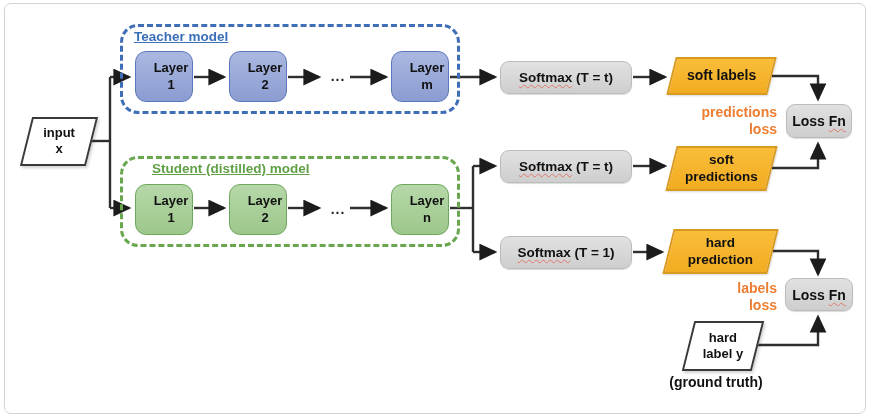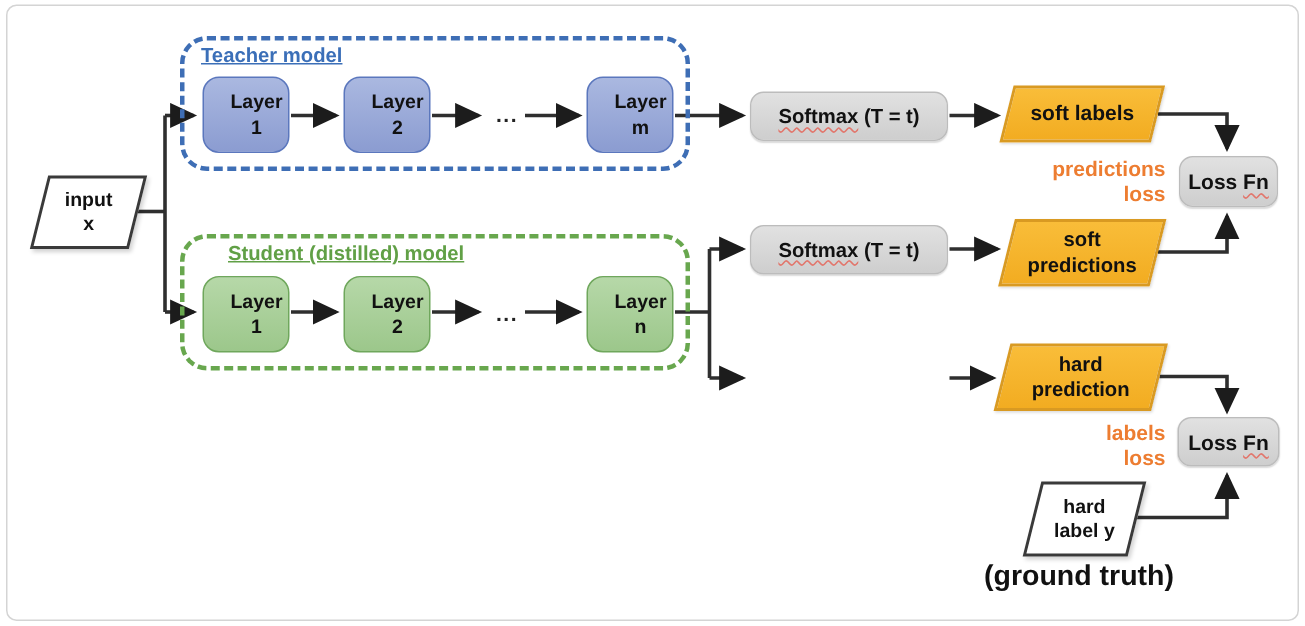--- a/index.html
+++ b/index.html
@@ -50,21 +50,21 @@
   .para .fix{transform:skewX(14deg);display:block;width:100%;text-align:center;}
   .para.white{background:#fff;border:2px solid #3a3a3a;box-shadow:2px 2px 3px rgba(0,0,0,.18);}
   .para.amber{
     background:linear-gradient(#f9bd39,#f2ac21);border:2px solid #d99a22;
     box-shadow:1px 1px 2px rgba(0,0,0,.15);
   }
   .para span{display:block;line-height:1.25;}
 
   .loss-text{color:#ed7d31;font-size:14px;line-height:1.2;text-align:right;}
   .loss-text span{display:block;}
-  .caption{font-size:19px;color:#111;text-align:center;white-space:nowrap;}
+  .caption{font-size:14px;color:#111;text-align:center;white-space:nowrap;}
 </style>
 </head>
 <body>
 
 <div class="stage">
   <div class="card-border"></div>
 
   <svg class="connectors" viewBox="0 0 870 417" xmlns="http://www.w3.org/2000/svg">
     <defs>
       <marker id="ah" markerWidth="8" markerHeight="8" refX="6.5" refY="3.5" orient="auto">
@@ -149,20 +149,23 @@
         <span>n</span>
       </div>
   </div>
 
   <div class="node pill center" style="left:500px;top:61px;width:132px;height:33px;">
     <span><span class="squiggle">Softmax</span><span> (T = t)</span></span>
   </div>
   <div class="node pill center" style="left:500px;top:150px;width:132px;height:33px;">
     <span><span class="squiggle">Softmax</span><span> (T = t)</span></span>
   </div>
+  <div class="node pill center" style="left:500px;top:236px;width:132px;height:33px;">
+    <span><span class="squiggle">Softmax</span><span> (T = 1)</span></span>
+  </div>
 
   <div class="node para amber center" style="left:671px;top:57px;width:101px;height:38px;font-size:14px;">
     <span class="fix">soft labels</span>
   </div>
   <div class="node para amber center" style="left:671px;top:146px;width:101px;height:45px;font-size:13.5px;">
     <span class="fix">
       <span>soft</span>
       <span>predictions</span>
     </span>
   </div>

